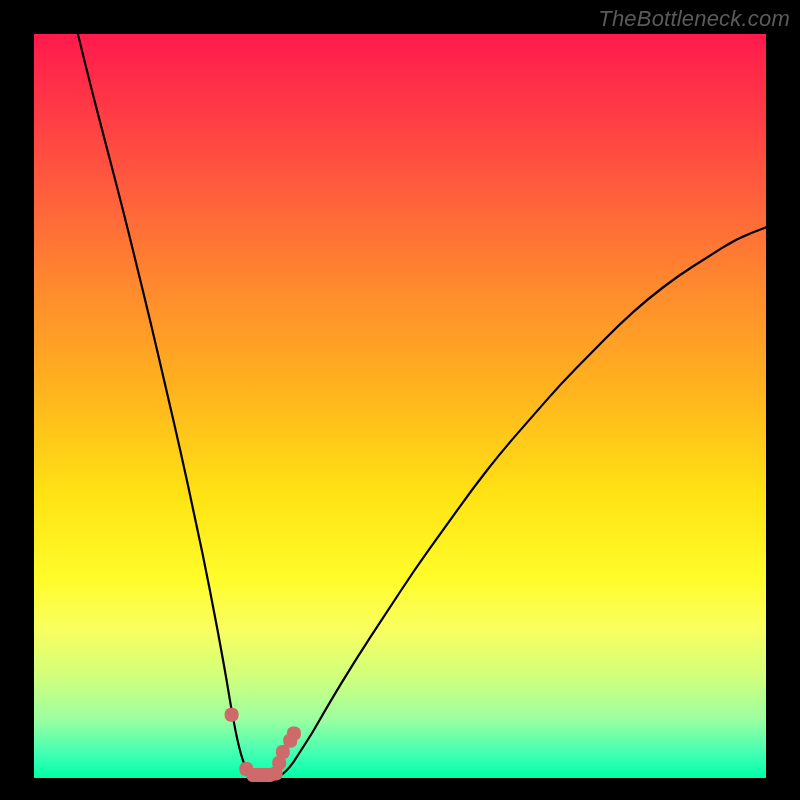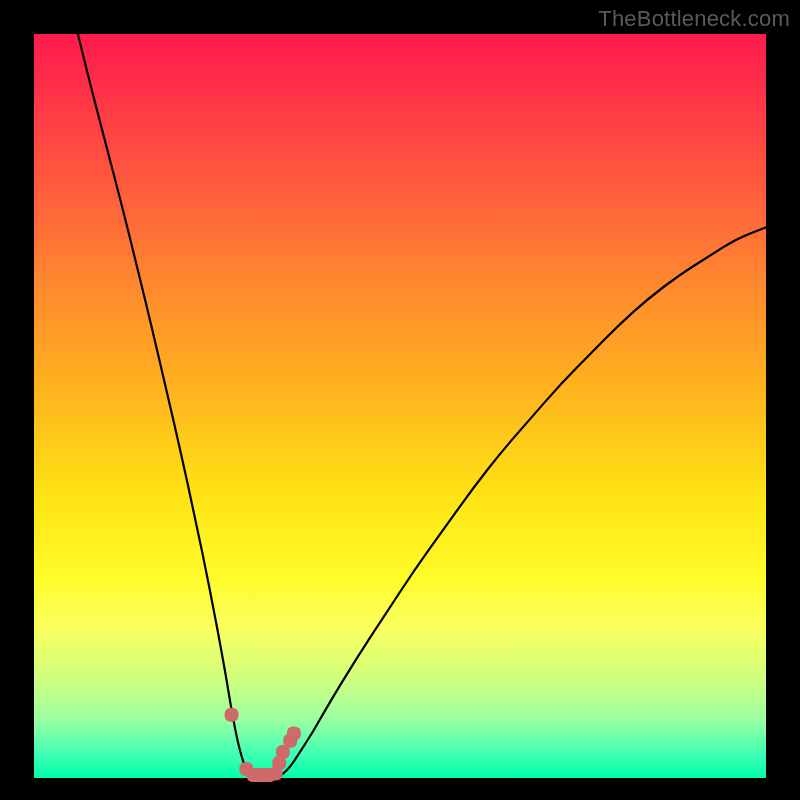--- a/index.html
+++ b/index.html
@@ -11,20 +11,21 @@
     overflow: hidden;
     font-family: Arial, Helvetica, sans-serif;
   }
   .frame {
     position: absolute;
     left: 0;
     top: 0;
     width: 800px;
     height: 800px;
     background: #000;
+    font-style: italic;
   }
   .plot-area {
     position: absolute;
     left: 34px;
     top: 34px;
     width: 732px;
     height: 744px;
     background: linear-gradient(to bottom,
       #ff1a4d 0%,
       #ff3347 8%,

